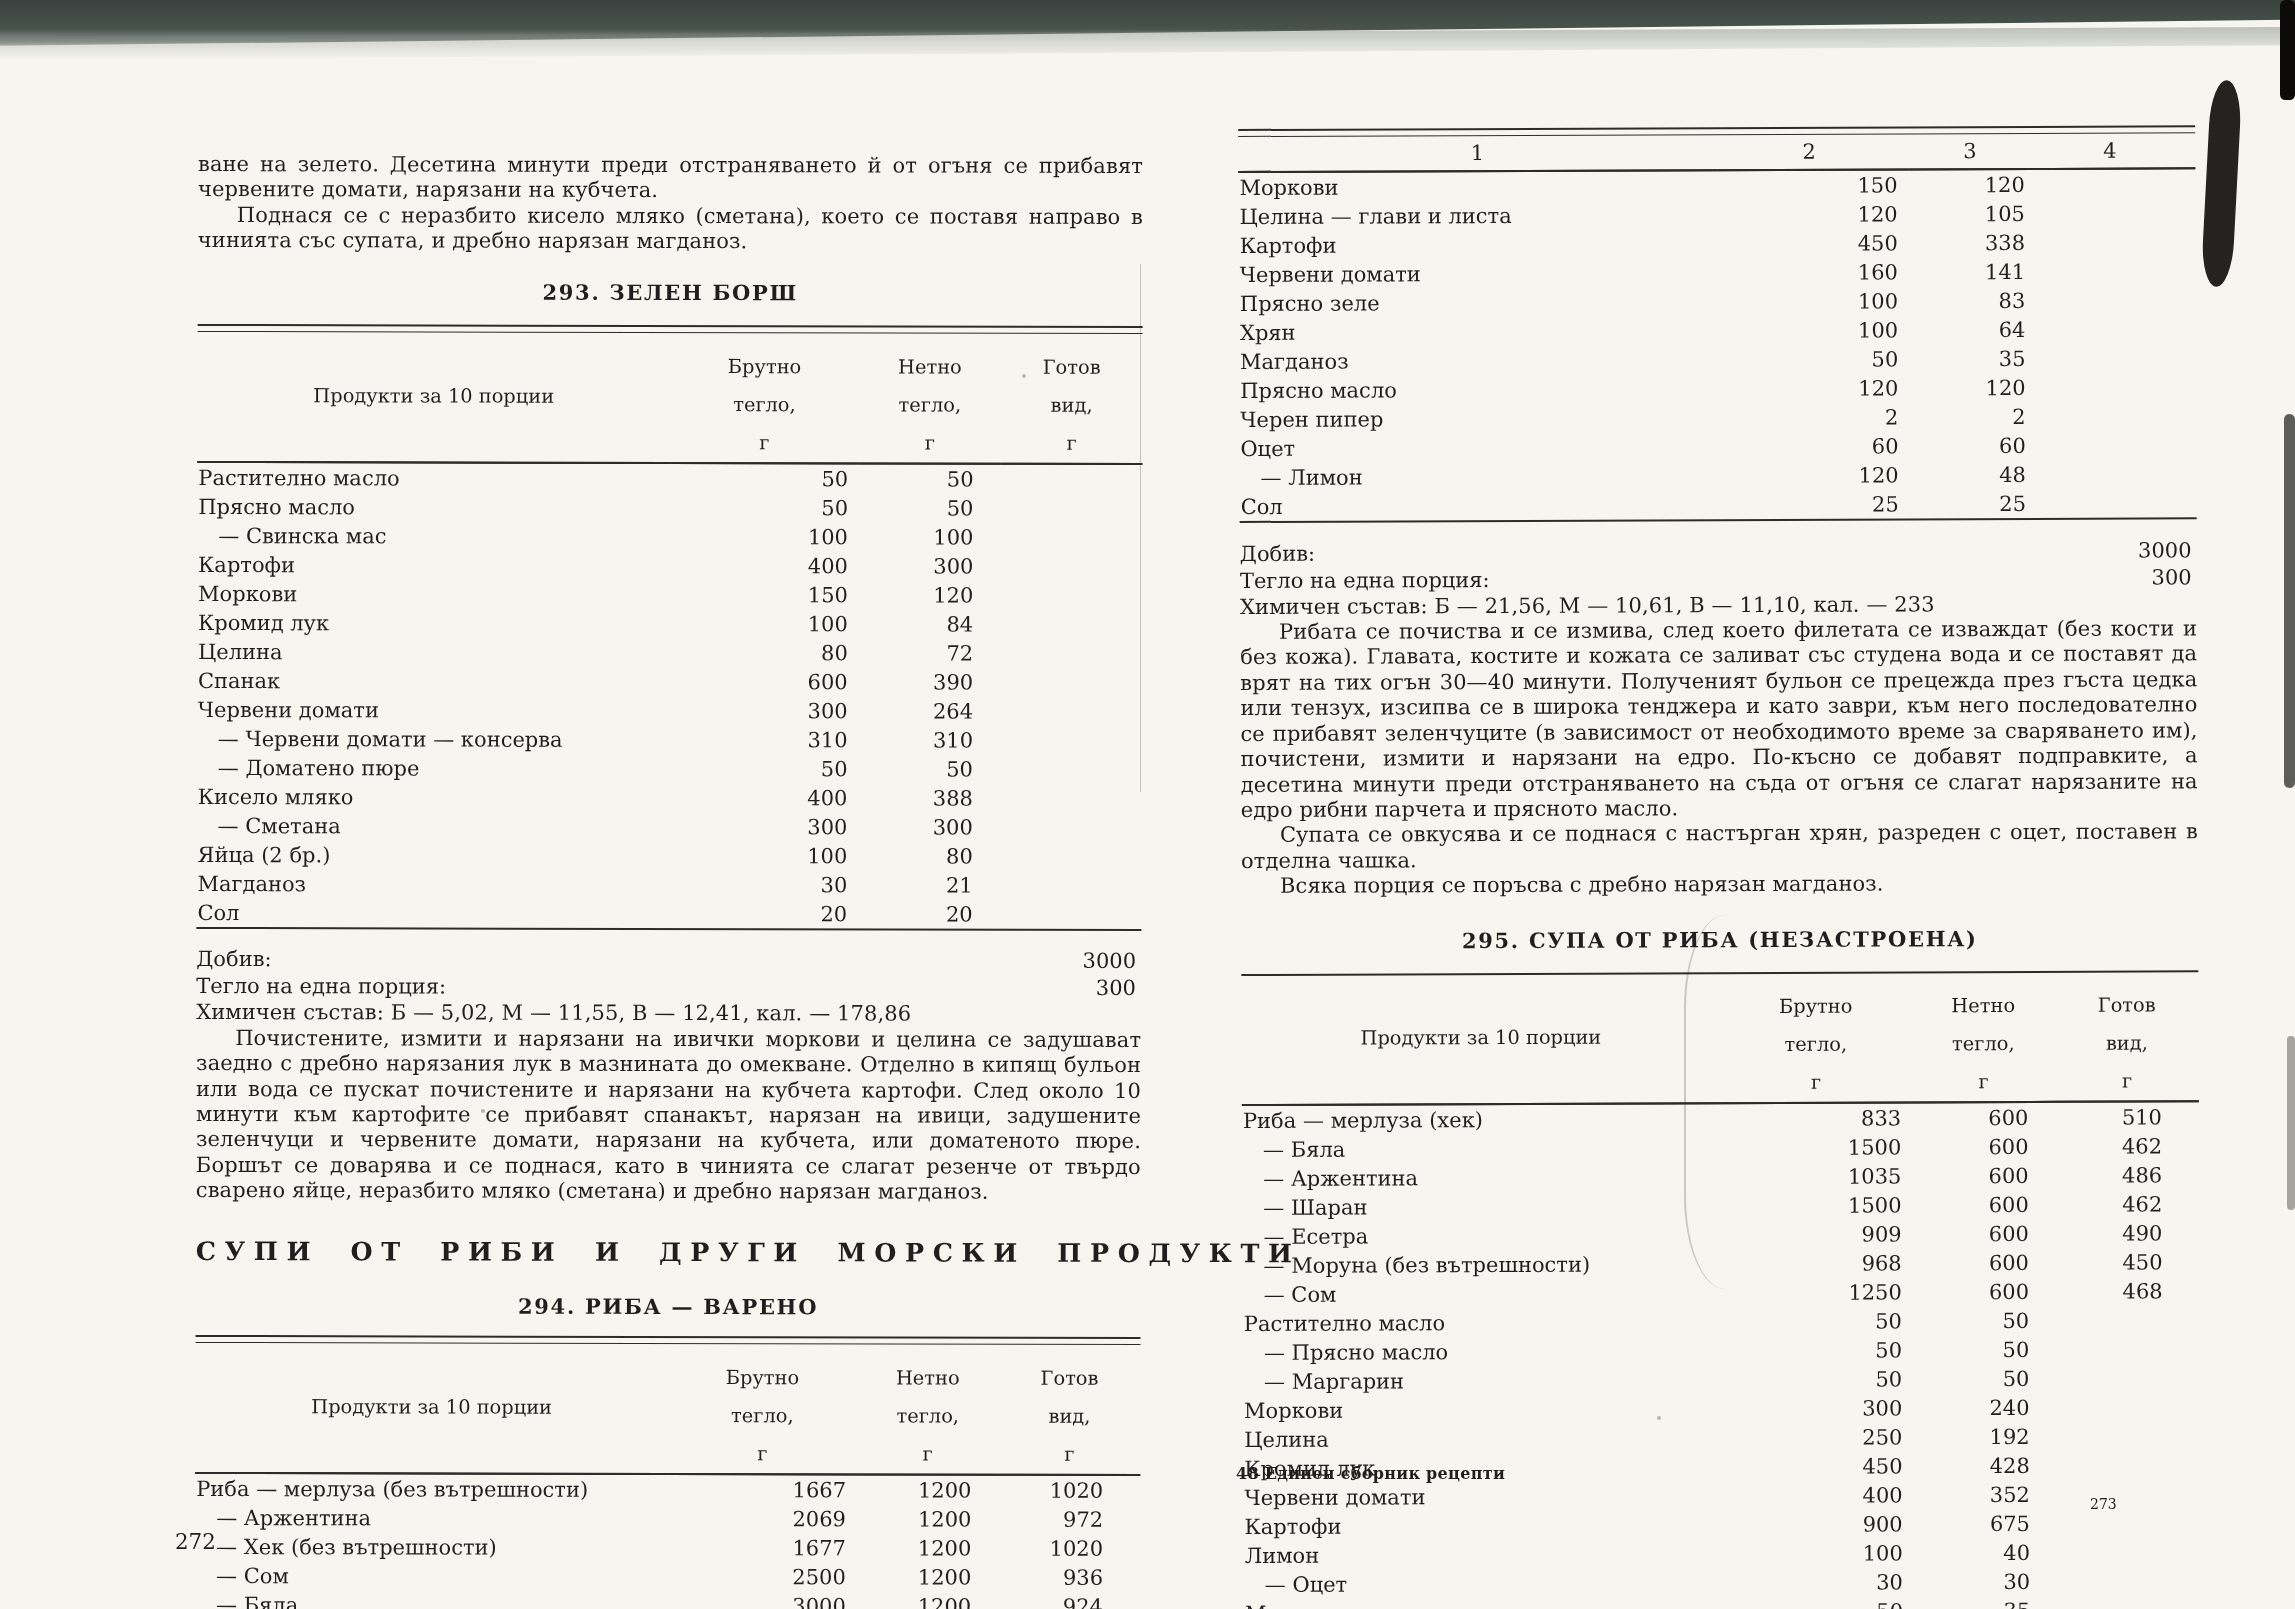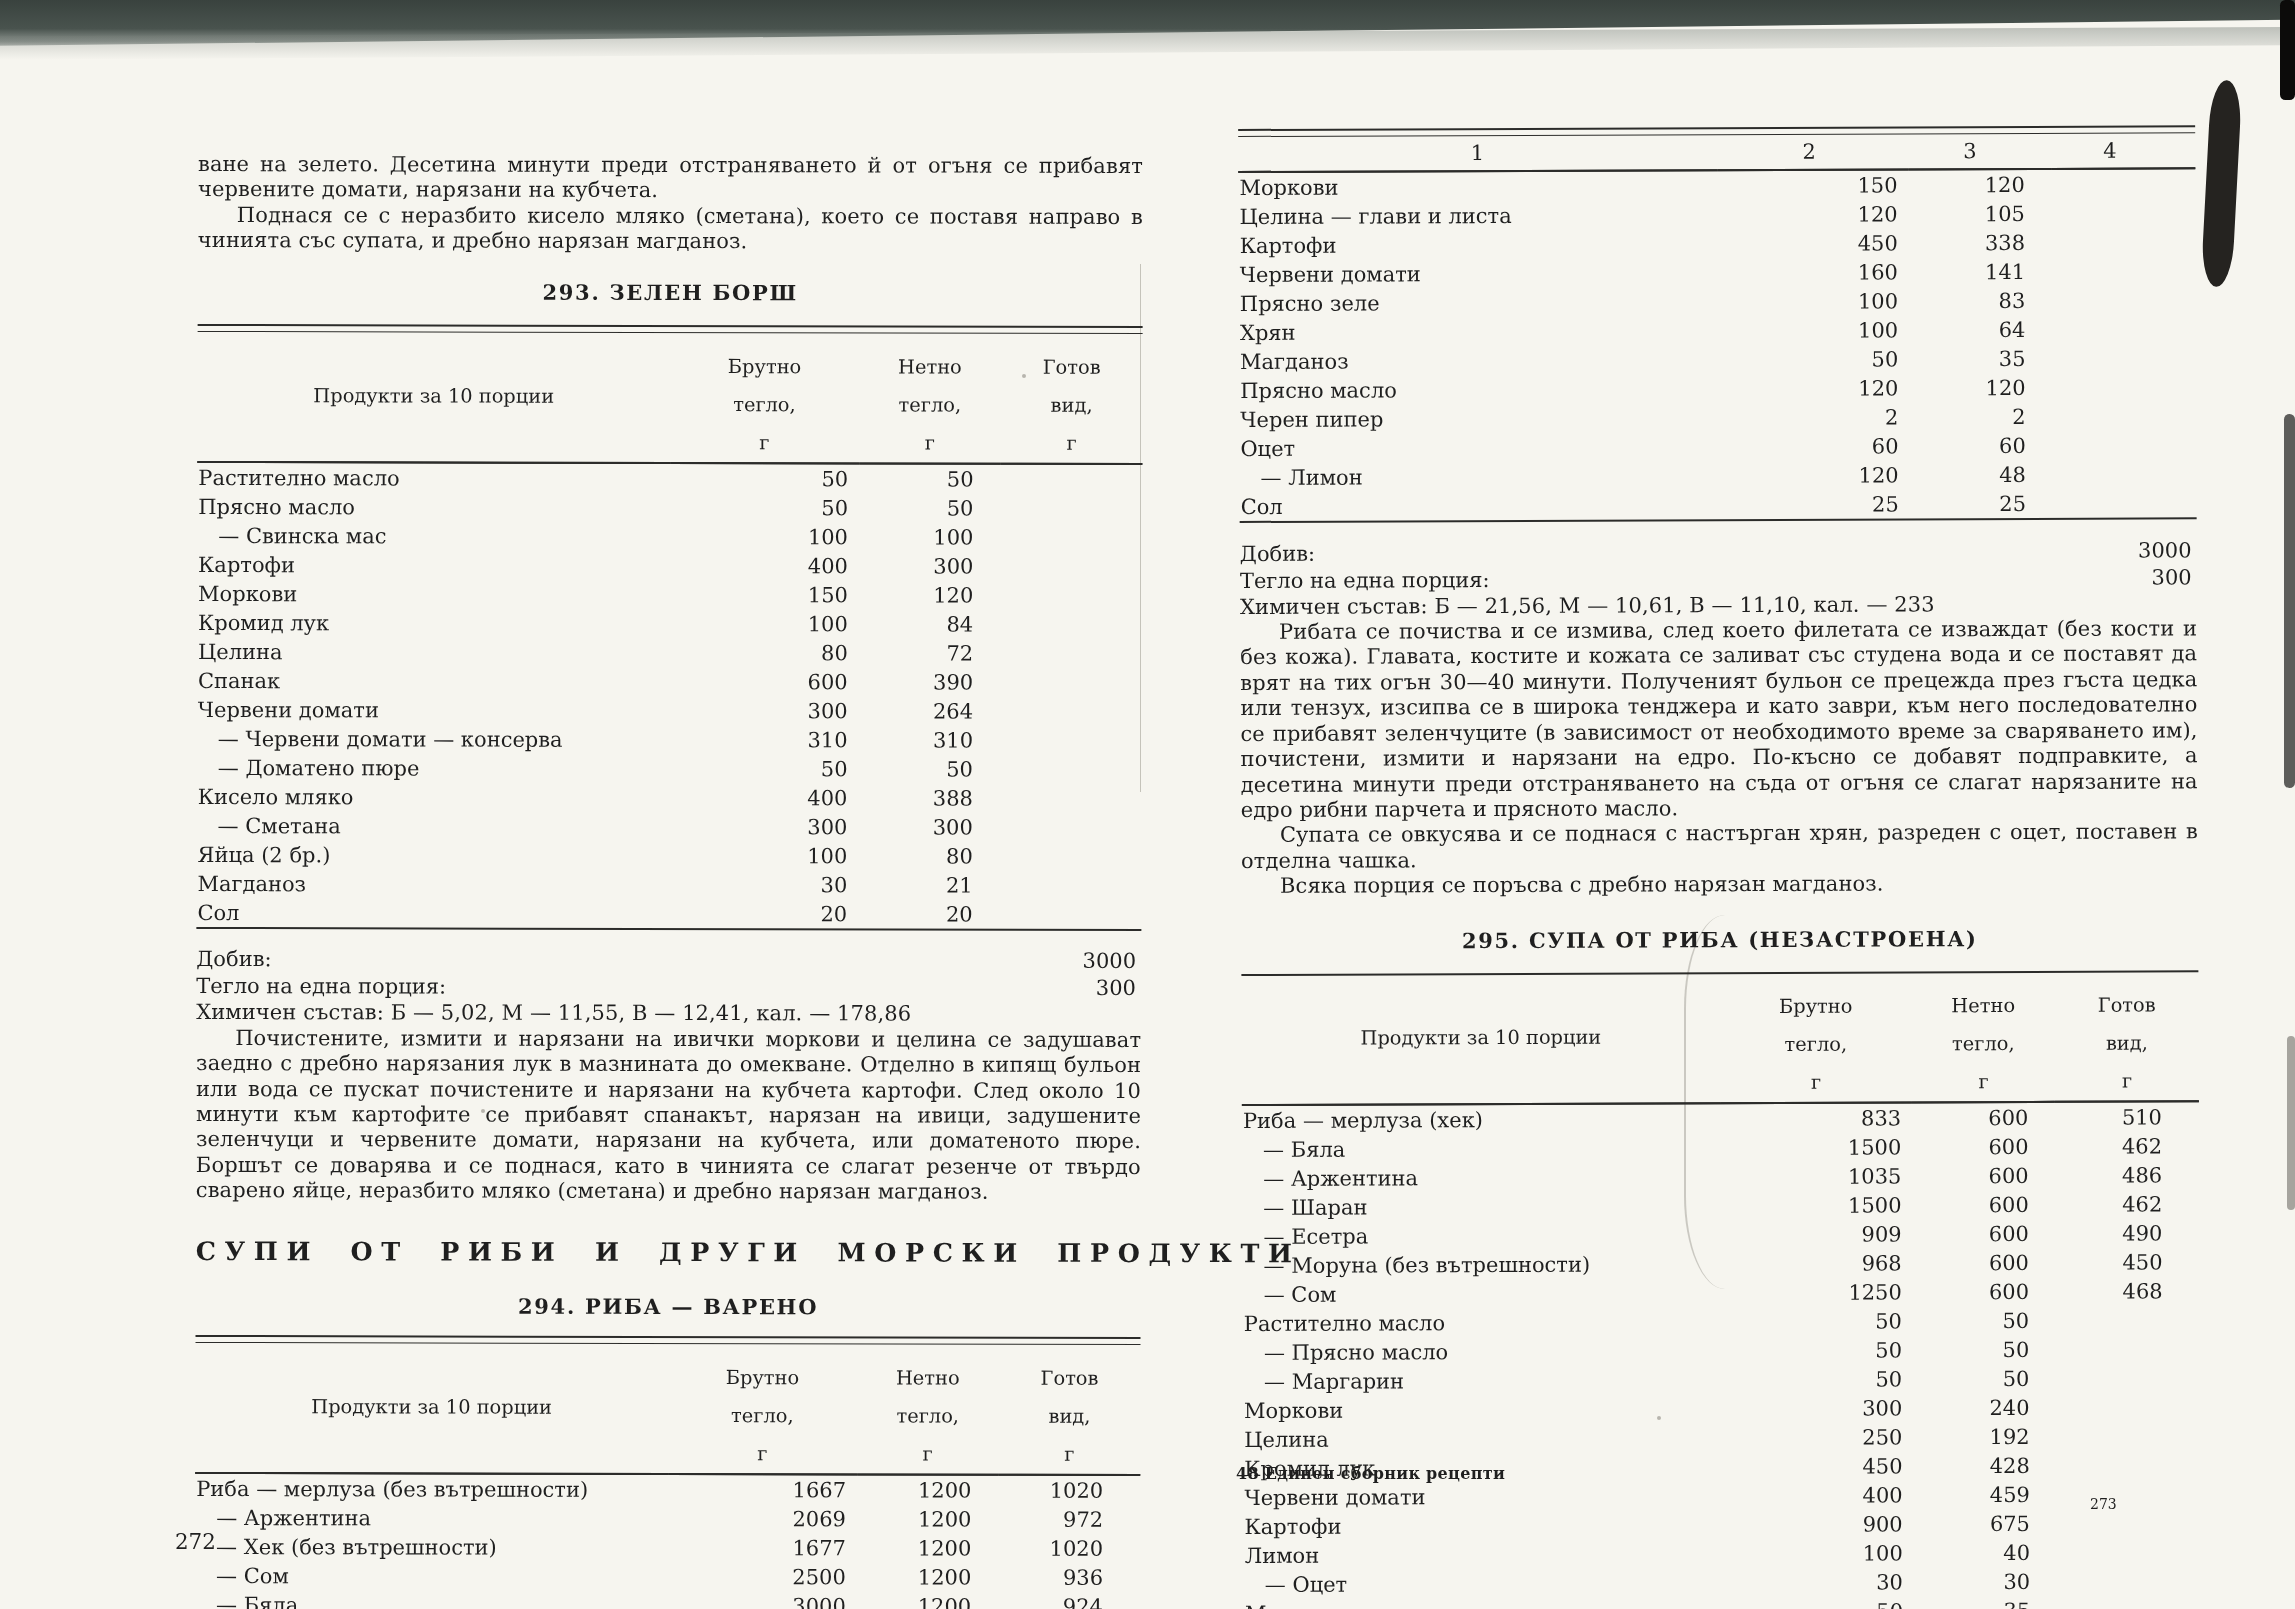--- a/index.html
+++ b/index.html
@@ -534,21 +534,21 @@
           </tr>
           <tr>
             <td class="prod">Кромид лук</td>
             <td class="num">450</td>
             <td class="num">428</td>
             <td class="num"></td>
           </tr>
           <tr>
             <td class="prod">Червени домати</td>
             <td class="num">400</td>
-            <td class="num">459</td>
+            <td class="num">352</td>
             <td class="num"></td>
           </tr>
           <tr>
             <td class="prod">Картофи</td>
             <td class="num">900</td>
             <td class="num">675</td>
             <td class="num"></td>
           </tr>
           <tr>
             <td class="prod">Лимон</td>

